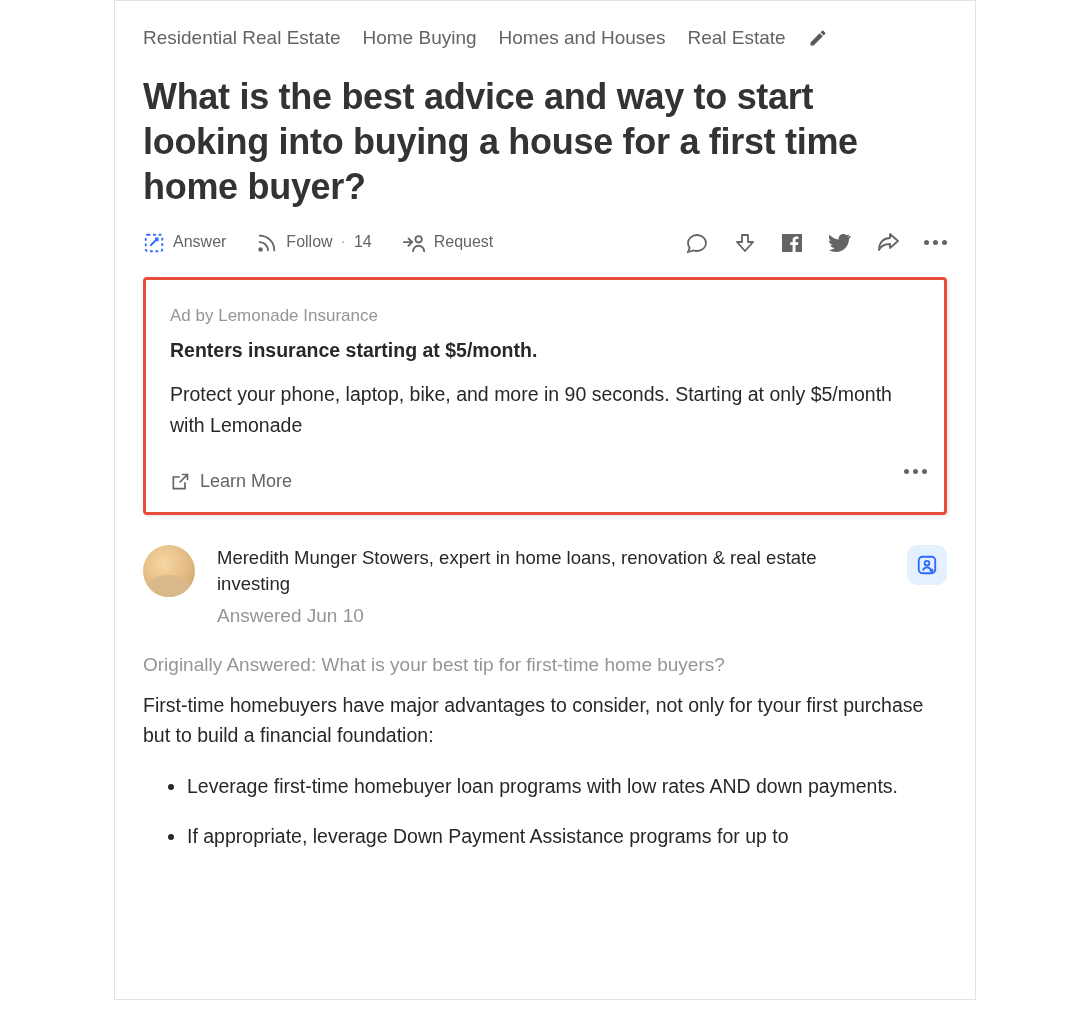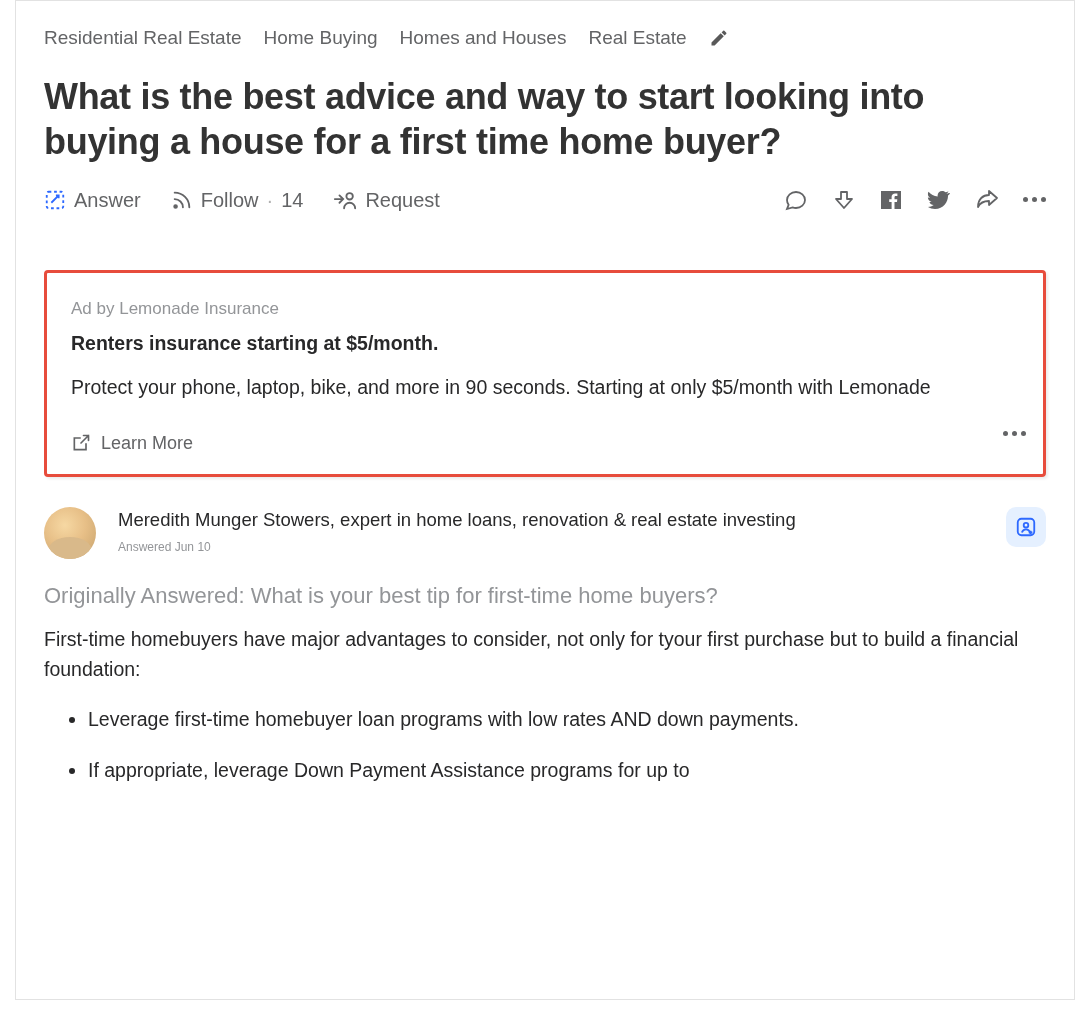--- a/index.html
+++ b/index.html
@@ -4,21 +4,21 @@
 <style>
   * { box-sizing: border-box; margin: 0; padding: 0; }
   body {
     font-family: -apple-system, BlinkMacSystemFont, "Segoe UI", Helvetica, Arial, sans-serif;
     background: #fff;
     color: #282829;
     font-size: 15px;
     line-height: 1.4;
   }
   .page {
-    width: 1060px;
+    width: 862px;
     margin: 0 auto;
     border: 1px solid #e2e2e2;
     padding: 24px 28px 24px 28px;
     min-height: 1000px;
   }
   .topics {
     display: flex;
     gap: 22px;
     align-items: center;
     margin-bottom: 22px;
@@ -35,23 +35,23 @@
     font-weight: 700;
     line-height: 1.25;
     letter-spacing: -0.3px;
     margin-bottom: 22px;
     color: #333;
   }
   .action-row {
     display: flex;
     align-items: center;
     gap: 30px;
-    font-size: 20px;
+    font-size: 16px;
     color: #636466;
-    margin-bottom: 56px;
+    margin-bottom: 22px;
   }
   .action-row .left {
     display: flex;
     align-items: center;
     gap: 30px;
     flex: 1;
   }
   .action-row .right {
     display: flex;
     align-items: center;
@@ -151,39 +151,39 @@
     width: 44px; height: 28px;
     border-radius: 50% 50% 0 0;
     background: #d9b98a;
   }
   .author-line {
     font-size: 18.5px;
     color: #282829;
   }
   .author-name { font-weight: 400; }
   .answered-date {
-    font-size: 12px;
+    font-size: 19px;
     color: #939598;
     margin-top: 6px;
   }
   .profile-badge {
     width: 40px; height: 40px;
     border-radius: 10px;
     background: #e5f0ff;
     display: flex;
     align-items: center;
     justify-content: center;
     color: #2e69ff;
     margin-left: auto;
     cursor: pointer;
     flex-shrink: 0;
   }
   .orig-answered {
     color: #939598;
-    font-size: 22px;
+    font-size: 19px;
     margin-top: 22px;
     margin-bottom: 12px;
   }
   .answer-text {
     font-size: 19.5px;
     line-height: 1.55;
     color: #282829;
     margin-bottom: 20px;
   }
   .answer-list {

